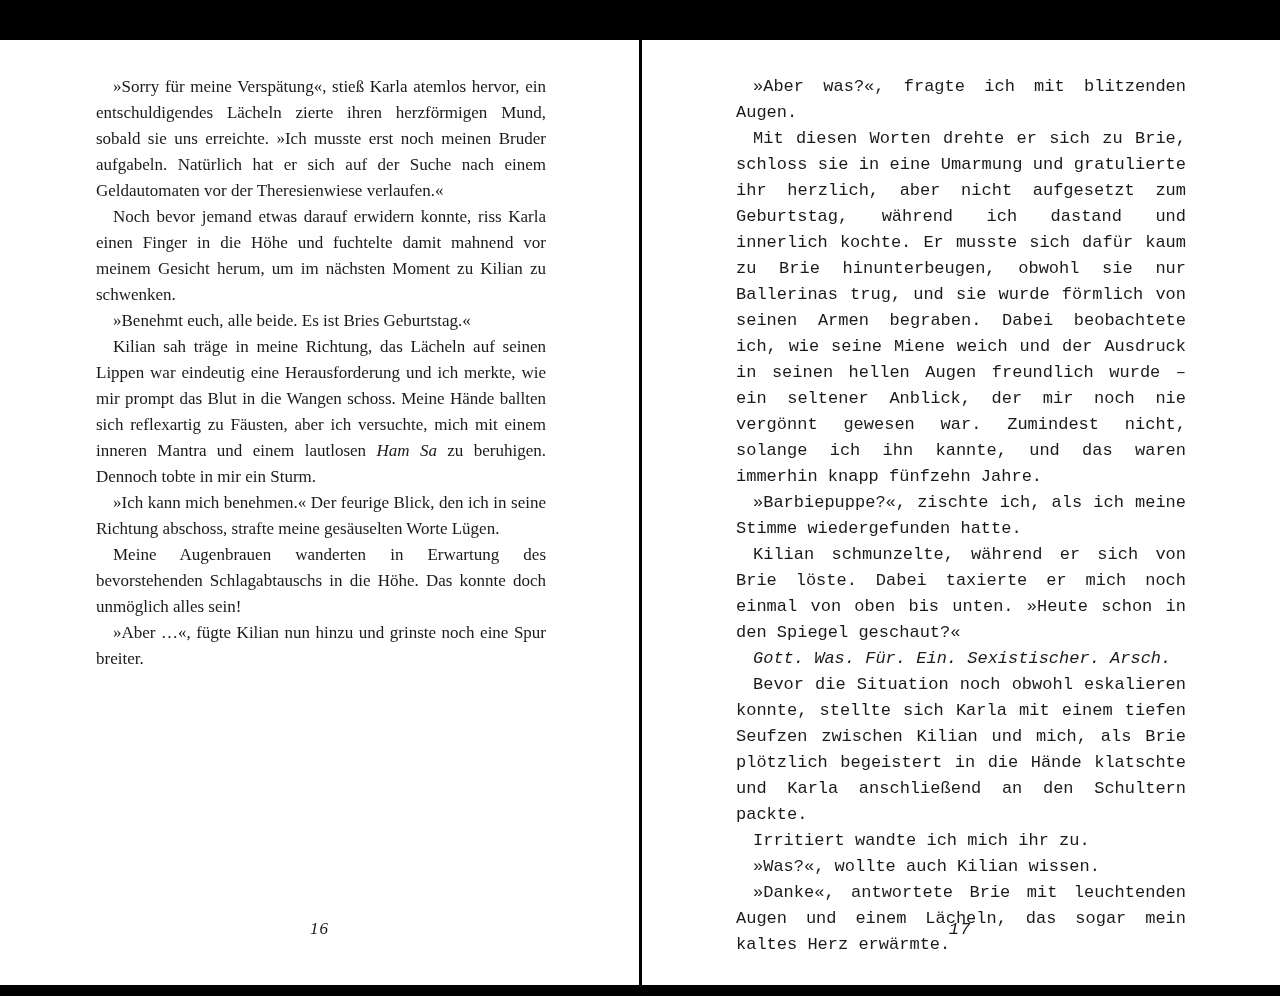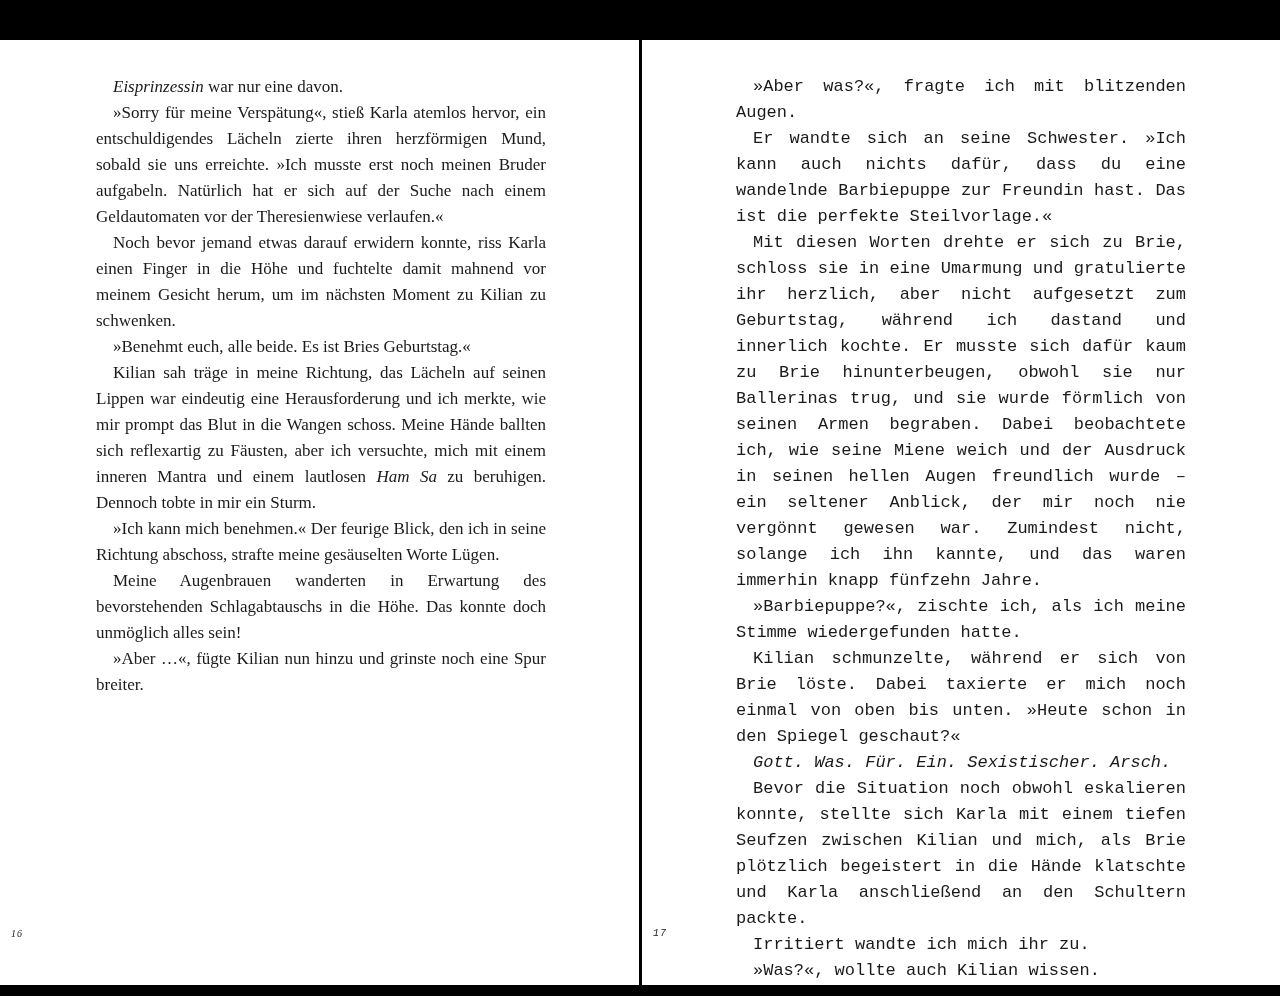--- a/index.html
+++ b/index.html
@@ -69,56 +69,54 @@
     line-height: 26px;
     text-indent: 17px;
     color: #1a1a1a;
   }
   .italic { font-style: italic; }
   .page-number {
     position: absolute;
     bottom: 46px;
     left: 0;
     width: 100%;
+    text-align: center;
     font-style: italic;
-    font-size: 10px;
+    font-size: 17px;
     letter-spacing: 1px;
     color: #1a1a1a;
-    margin-left: 11px;
   }
   .page.left  .page-number { padding-right: 4px; }
 </style>
 </head>
 <body>
 
 <div class="spread">
   <div class="bar top"></div>
 
   <div class="pages">
 
     <section class="page left">
       <div class="text-block">
-          <p><span class="italic">Eisprinzessin</span><span> war nur eine davon.</span></p>
           <p><span>»Sorry für meine Verspätung«, stieß Karla atemlos hervor, ein entschuldigendes Lächeln zierte ihren herzförmigen Mund, sobald sie uns erreichte. »Ich musste erst noch meinen Bruder aufgabeln. Natürlich hat er sich auf der Suche nach einem Geldautomaten vor der Theresienwiese verlaufen.«</span></p>
           <p><span>Noch bevor jemand etwas darauf erwidern konnte, riss Karla einen Finger in die Höhe und fuchtelte damit mahnend vor meinem Gesicht herum, um im nächsten Moment zu Kilian zu schwenken.</span></p>
           <p><span>»Benehmt euch, alle beide. Es ist Bries Geburtstag.«</span></p>
           <p><span>Kilian sah träge in meine Richtung, das Lächeln auf seinen Lippen war eindeutig eine Herausforderung und ich merkte, wie mir prompt das Blut in die Wangen schoss. Meine Hände ballten sich reflexartig zu Fäusten, aber ich versuchte, mich mit einem inneren Mantra und einem lautlosen </span><span class="italic">Ham Sa</span><span> zu beruhigen. Dennoch tobte in mir ein Sturm.</span></p>
           <p><span>»Ich kann mich benehmen.« Der feurige Blick, den ich in seine Richtung abschoss, strafte meine gesäuselten Worte Lügen.</span></p>
           <p><span>Meine Augenbrauen wanderten in Erwartung des bevorstehenden Schlagabtauschs in die Höhe. Das konnte doch unmöglich alles sein!</span></p>
           <p><span>»Aber …«, fügte Kilian nun hinzu und grinste noch eine Spur breiter.</span></p>
         </div>
       <div class="page-number">16</div>
     </section>
 
     <div class="divider"></div>
 
     <section class="page right">
       <div class="text-block">
           <p><span>»Aber was?«, fragte ich mit blitzenden Augen.</span></p>
-          <p><span>Er wandte sich an seine Schwester. »Ich kann auch nichts dafür, dass du eine wandelnde Barbiepuppe zur Freundin hast. Das ist die perfekte Steilvorlage.«</span></p>
           <p><span>Mit diesen Worten drehte er sich zu Brie, schloss sie in eine Umarmung und gratulierte ihr herzlich, aber nicht aufgesetzt zum Geburtstag, während ich dastand und innerlich kochte. Er musste sich dafür kaum zu Brie hinunterbeugen, obwohl sie nur Ballerinas trug, und sie wurde förmlich von seinen Armen begraben. Dabei beobachtete ich, wie seine Miene weich und der Ausdruck in seinen hellen Augen freundlich wurde – ein seltener Anblick, der mir noch nie vergönnt gewesen war. Zumindest nicht, solange ich ihn kannte, und das waren immerhin knapp fünfzehn Jahre.</span></p>
           <p><span>»Barbiepuppe?«, zischte ich, als ich meine Stimme wiedergefunden hatte.</span></p>
           <p><span>Kilian schmunzelte, während er sich von Brie löste. Dabei taxierte er mich noch einmal von oben bis unten. »Heute schon in den Spiegel geschaut?«</span></p>
           <p><span class="italic">Gott. Was. Für. Ein. Sexistischer. Arsch.</span></p>
           <p><span>Bevor die Situation noch obwohl eskalieren konnte, stellte sich Karla mit einem tiefen Seufzen zwischen Kilian und mich, als Brie plötzlich begeistert in die Hände klatschte und Karla anschließend an den Schultern packte.</span></p>
           <p><span>Irritiert wandte ich mich ihr zu.</span></p>
           <p><span>»Was?«, wollte auch Kilian wissen.</span></p>
           <p><span>»Danke«, antwortete Brie mit leuchtenden Augen und einem Lächeln, das sogar mein kaltes Herz erwärmte.</span></p>
         </div>
       <div class="page-number">17</div>

